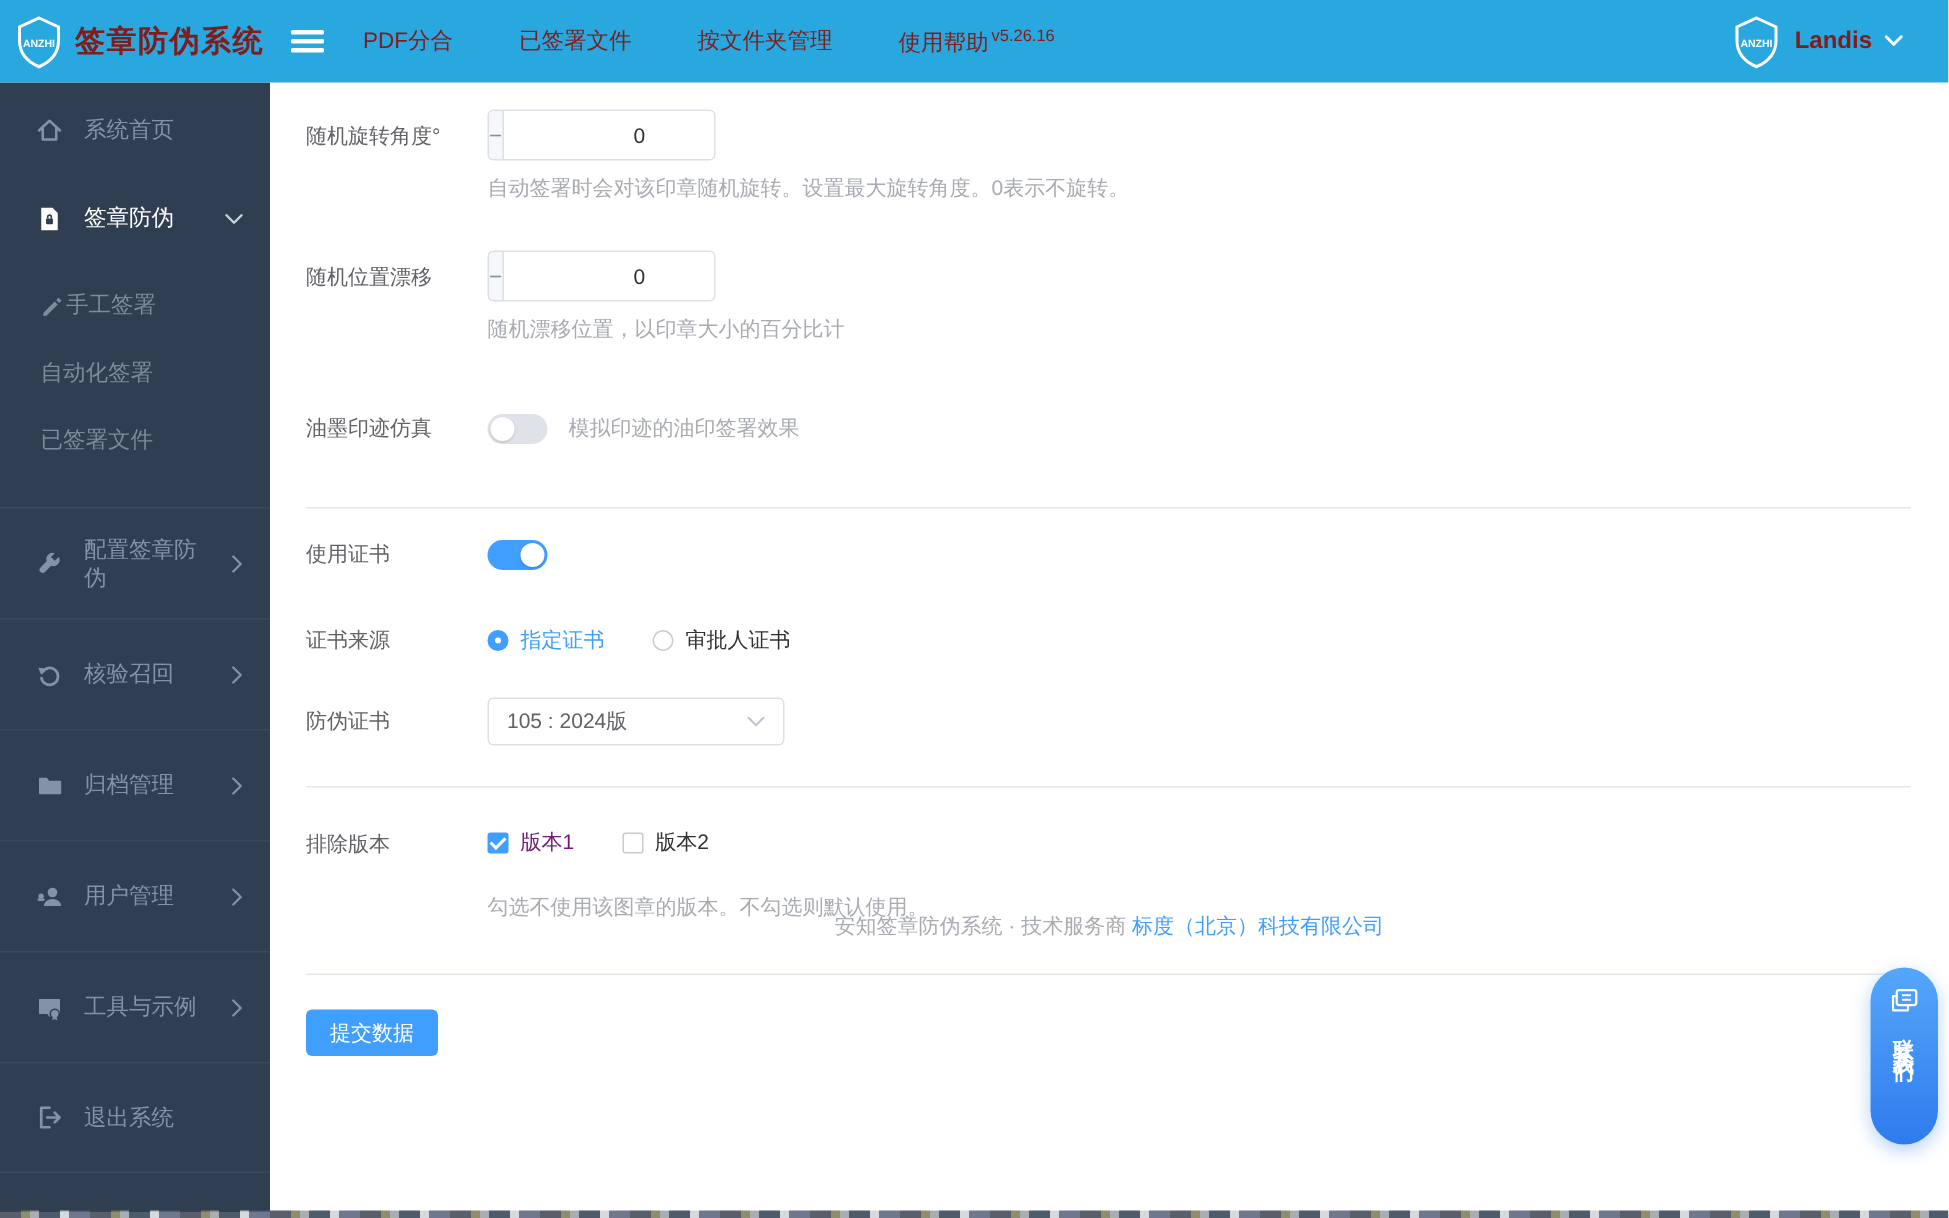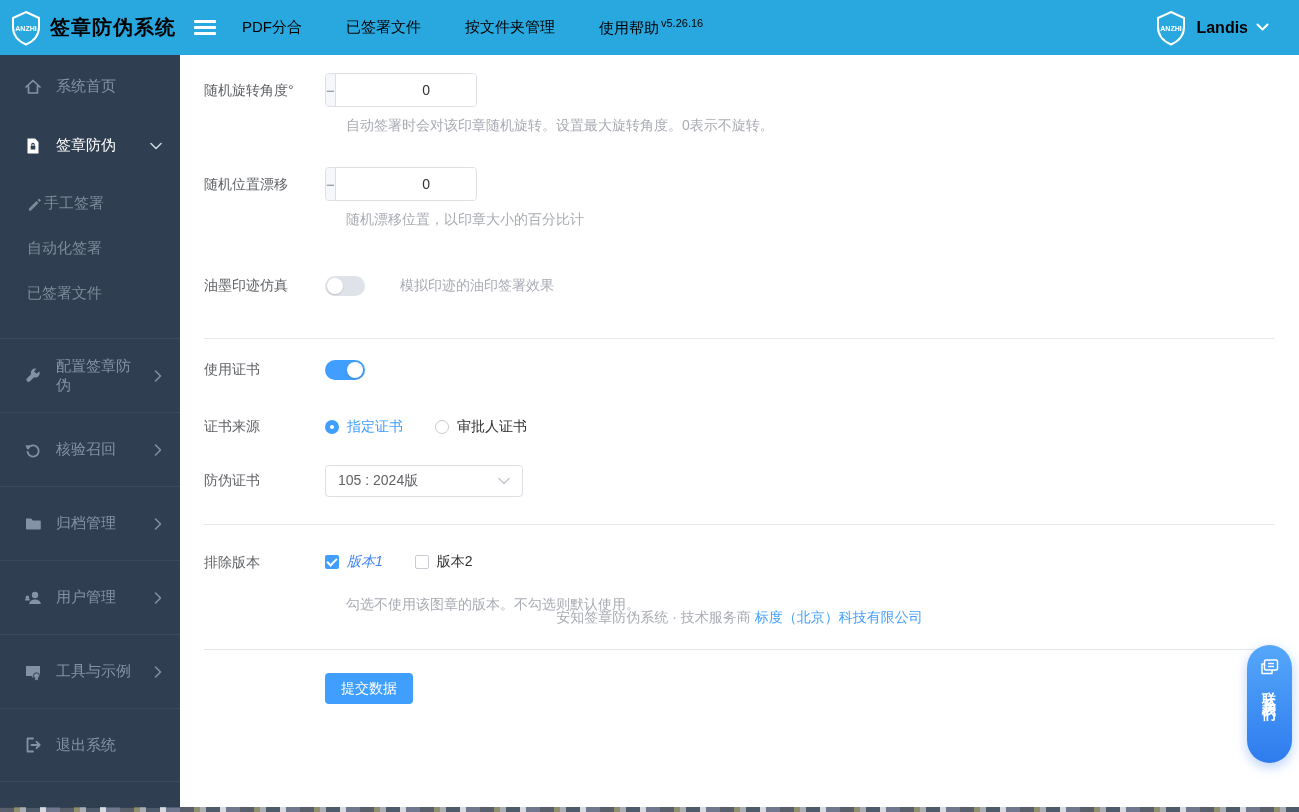--- a/index.html
+++ b/index.html
@@ -1,20 +1,20 @@
 <!DOCTYPE html>
 <html><head>
 <meta charset="utf-8">
 <style>
   * { margin:0; padding:0; box-sizing:border-box; }
   html,body { width:1299px; height:812px; overflow:hidden; }
   body { font-family:"Liberation Sans","DejaVu Sans",sans-serif; background:#fff; position:relative; }
 
   
-  .topbar { position:absolute; top:0; left:0; width:1299px; height:55px; background:#29a8df; display:flex; align-items:center; color:#000000; z-index:30; }
+  .topbar { position:absolute; top:0; left:0; width:1299px; height:55px; background:#29a8df; display:flex; align-items:center; color:#7f1d1d; z-index:30; }
   .brand { width:180px; display:flex; align-items:center; padding-left:10px; gap:8px; flex-shrink:0; }
   .brand-title { font-size:20px; font-weight:bold; letter-spacing:1px; white-space:nowrap; }
   .hamburger { width:22px; height:15px; margin-left:14px; margin-right:26px; cursor:pointer; display:flex; flex-direction:column; justify-content:space-between; }
   .hamburger i { display:block; height:3px; background:#fff; border-radius:1px; }
   .topnav { display:flex; align-items:center; column-gap:44px; font-size:15px; }
   .topnav .nav-item { cursor:pointer; white-space:nowrap; }
   .topnav sup { font-size:11px; margin-left:2px; }
   .topbar-right { margin-left:auto; display:flex; align-items:center; gap:8px; padding-right:30px; cursor:pointer; }
   .user-name { font-size:16px; font-weight:bold; }
 
@@ -32,21 +32,21 @@
   .icon18 { width:18px; height:18px; flex-shrink:0; }
   .bottom-sliver { position:absolute; left:0; bottom:0; width:1299px; height:5px; z-index:40;
     background:repeating-linear-gradient(90deg,#3b4351 0 14px,#7a7a52 14px 20px,#9aa0a8 20px 26px,#2f3e50 26px 40px,#cfd3d8 40px 46px,#55607a 46px 60px); opacity:.85; }
 
   
   .main { position:absolute; top:55px; left:180px; width:1119px; height:594px; background:#fff; }
   .form { padding:18px 25px 0 24px; }
   .frow { display:flex; }
   .flabel { width:121px; flex-shrink:0; color:#606266; font-size:14px; }
   .fcontrol { flex:1; }
-  .help { color:#a8abb2; font-size:14px; margin-top:10px;margin-left:21px; }
+  .help { color:#a8abb2; font-size:14px; margin-top:10px; }
   .divider { border:none; border-top:1px solid #e4e7ed; margin:0; }
 
   
   .stepper { display:flex; width:152px; height:34px; border:1px solid #dcdfe6; border-radius:4px; overflow:hidden; background:#fff; }
   .step-btn { width:32px; background:#f5f7fa; color:#86909c; font-size:15px; display:flex; align-items:center; justify-content:center; cursor:pointer; user-select:none; }
   .step-minus { border-right:1px solid #dcdfe6; }
   .step-input { flex:1; border:none; text-align:center; font-size:14px; color:#303133; outline:none; font-family:inherit; }
 
   
   .toggle { width:40px; height:20px; border-radius:10px; position:relative; cursor:pointer; display:inline-block; vertical-align:middle; }
@@ -70,21 +70,21 @@
   .select { width:198px; height:32px; border:1px solid #dcdfe6; border-radius:4px; display:flex; align-items:center; padding:0 12px; font-size:14px; color:#606266; cursor:pointer; }
   .select .grow { flex:1; }
 
   
   .check-row { display:flex; align-items:center; gap:32px; }
   .check-opt { display:flex; align-items:center; gap:8px; cursor:pointer; font-size:14px; }
   .checkbox { width:14px; height:14px; border-radius:2px; flex-shrink:0; position:relative; }
   .checkbox.checked { background:#409eff; }
   .checkbox.checked::after { content:""; position:absolute; left:4px; top:1px; width:4px; height:8px; border:solid #fff; border-width:0 2px 2px 0; transform:rotate(45deg); }
   .checkbox.unchecked { background:#fff; border:1px solid #c8cbd2; }
-  .check-opt .on-label { color:#3b82f6;font-style:italic; }
+  .check-opt .on-label { color:#701a75; }
   .check-opt .off-label { color:#303133; }
 
   .submit-btn { width:88px; height:31px; background:#409eff; color:#fff; border:none; border-radius:4px; font-size:14px; cursor:pointer; font-family:inherit; }
 
   .footer { position:absolute; left:0; bottom:22px; width:100%; text-align:center; font-size:14px; color:#a8abb2; }
   .footer a { color:#409eff; text-decoration:none; cursor:pointer; }
 
   
   .contact { position:absolute; right:7px; top:645px; width:45px; height:118px; border-radius:23px; background:linear-gradient(180deg,#55a7fa 0%,#2e7bee 100%); box-shadow:0 4px 12px rgba(46,123,238,.35); color:#fff; display:flex; flex-direction:column; align-items:center; padding-top:14px; cursor:pointer; z-index:35; }
   .contact-label { margin-top:6px; font-size:14px; font-weight:bold; writing-mode:vertical-lr; text-orientation:upright; letter-spacing:5px; line-height:1; }
@@ -351,21 +351,21 @@
             <span class="checkbox unchecked"></span>
             <span class="off-label">版本2</span>
           </span>
         </div>
         <div class="help" style="margin-top:25px;">勾选不使用该图章的版本。不勾选则默认使用。</div>
       </div>
     </div>
 
     <hr class="divider" style="margin-top:35px;">
 
-    <div class="frow" style="margin-top:23px;">
+    <div class="frow" style="margin-top:23px;flex-direction:column;">
       <div class="flabel"></div>
       <div class="fcontrol">
         <button class="submit-btn">提交数据</button>
       </div>
     </div>
   </div>
 
   <div class="footer">
     <span>安知签章防伪系统 · 技术服务商</span>
     <a>标度（北京）科技有限公司</a>

